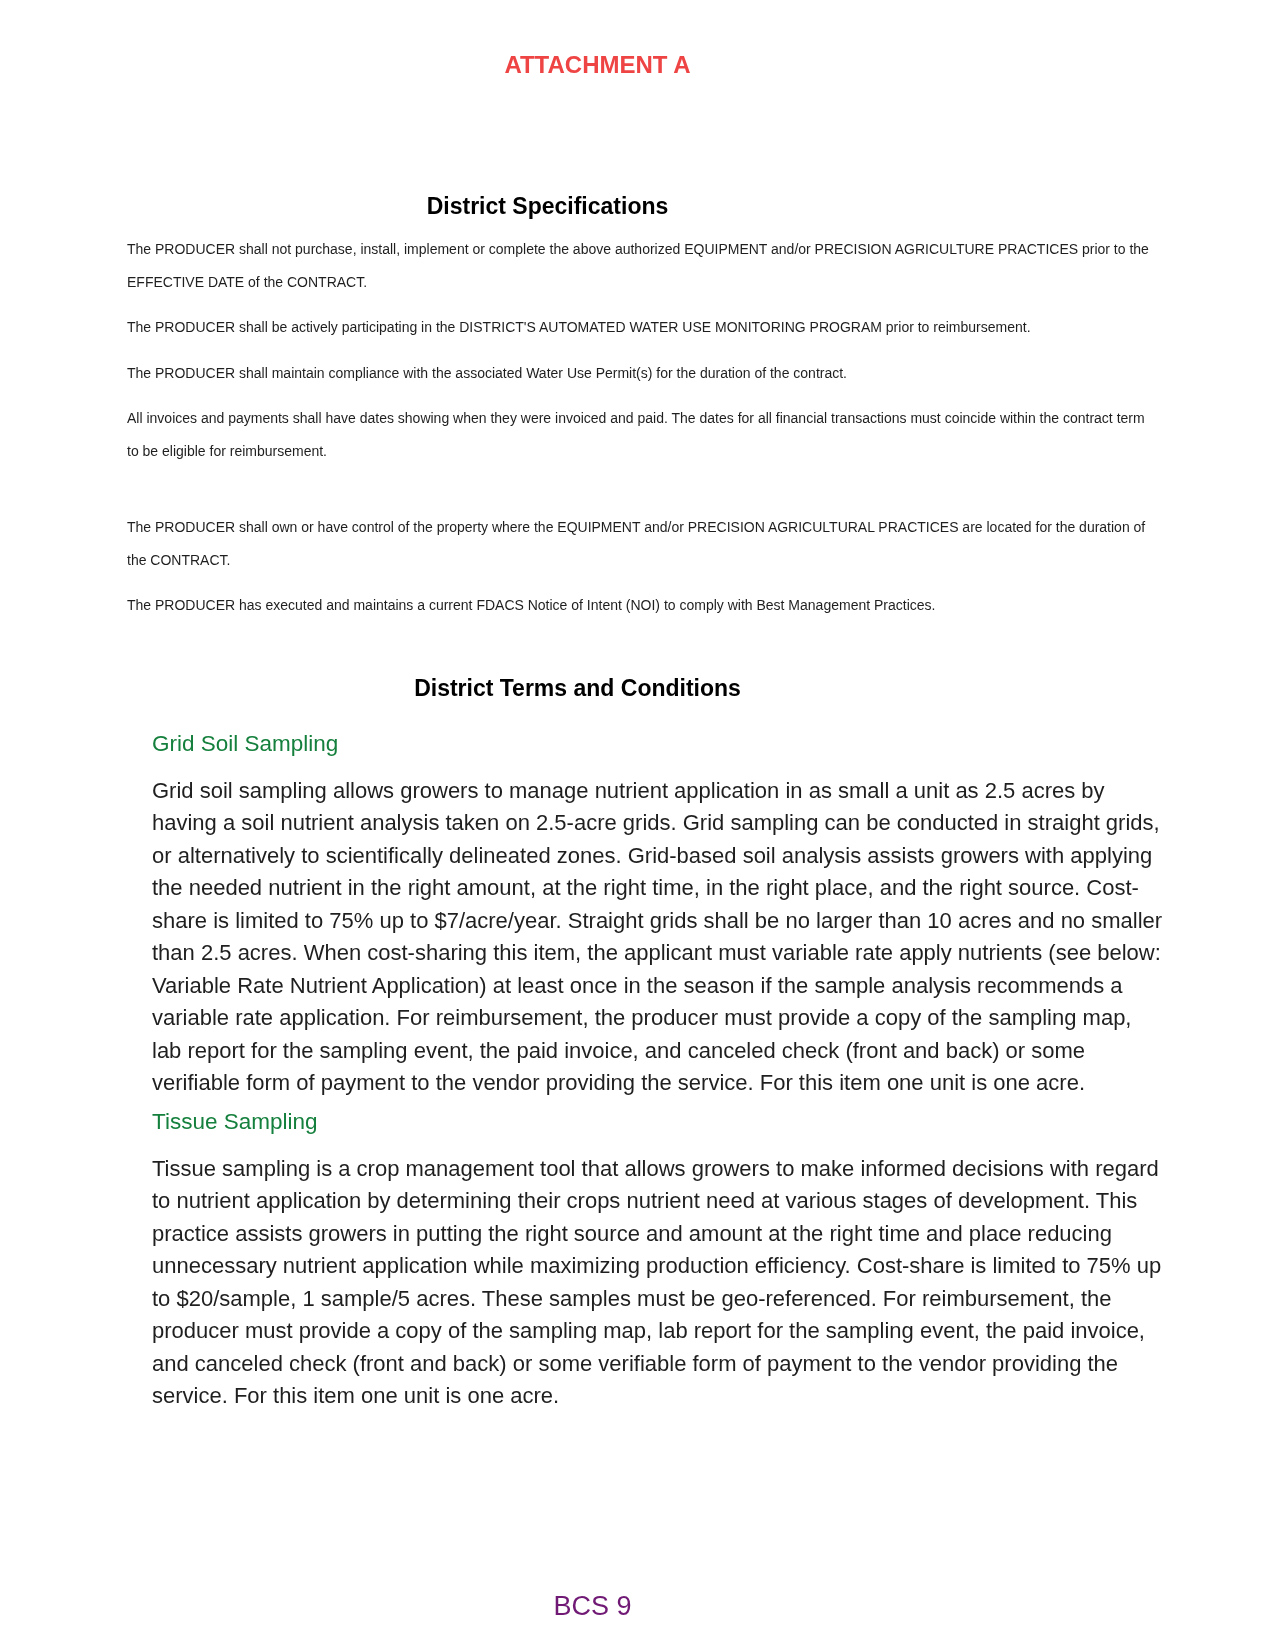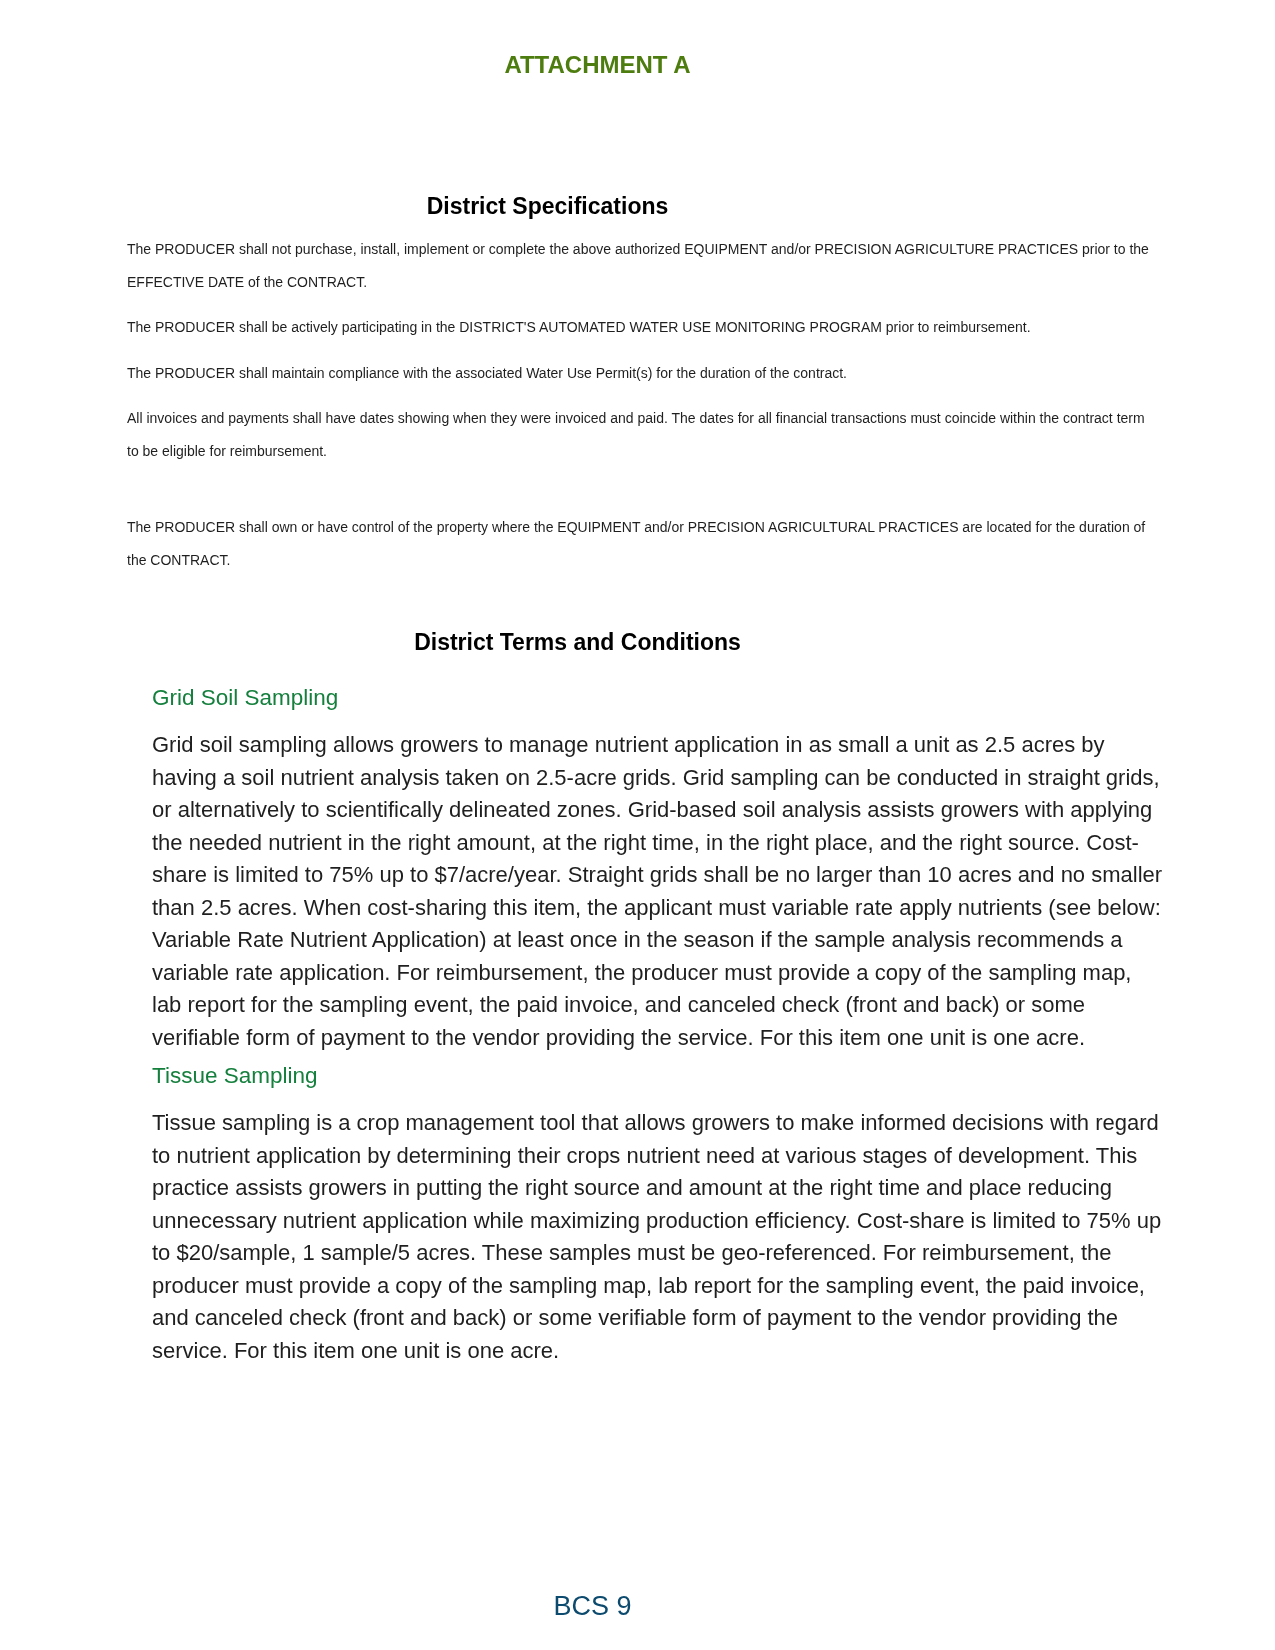--- a/index.html
+++ b/index.html
@@ -15,21 +15,21 @@
     font-family: "Liberation Sans", sans-serif;
     color: #1f1f1f;
     overflow: hidden;
     box-sizing: border-box;
     padding-top: 50px;
   }
   .doc-title {
     text-align: center;
     font-size: 24px;
     font-weight: bold;
-    color: #4d7c0f;
+    color: #ef4444;
     margin: 0 120px 0 40px;
     line-height: 30px;
   }
   .section-heading {
     text-align: center;
     font-size: 23px;
     font-weight: bold;
     color: #000000;
     margin: 0 220px 0 40px;
     line-height: 28px;
@@ -66,38 +66,39 @@
     color: #1f1f1f;
   }
   .page-footer {
     position: absolute;
     left: 0;
     right: 90px;
     bottom: 28px;
     text-align: center;
     font-size: 27px;
     font-weight: normal;
-    color: #0c4a6e;
+    color: #701a75;
   }
 </style>
 </head>
 <body>
 
 <div class="page">
 
   <div class="doc-title">ATTACHMENT A</div>
 
   <div class="section-heading spec-heading">District Specifications</div>
 
   <div class="specs">
     <p>The PRODUCER shall not purchase, install, implement or complete the above authorized EQUIPMENT and/or PRECISION AGRICULTURE PRACTICES prior to the EFFECTIVE DATE of the CONTRACT.</p>
     <p>The PRODUCER shall be actively participating in the DISTRICT'S AUTOMATED WATER USE MONITORING PROGRAM prior to reimbursement.</p>
     <p>The PRODUCER shall maintain compliance with the associated Water Use Permit(s) for the duration of the contract.</p>
     <p>All invoices and payments shall have dates showing when they were invoiced and paid. The dates for all financial transactions must coincide within the contract term to be eligible for reimbursement.</p>
     <p class="extra-space">The PRODUCER shall own or have control of the property where the EQUIPMENT and/or PRECISION AGRICULTURAL PRACTICES are located for the duration of the CONTRACT.</p>
+    <p>The PRODUCER has executed and maintains a current FDACS Notice of Intent (NOI) to comply with Best Management Practices.</p>
   </div>
 
   <div class="section-heading terms-heading">District Terms and Conditions</div>
 
   <div class="terms">
     <div class="term-title">Grid Soil Sampling</div>
     <p class="term-body">Grid soil sampling allows growers to manage nutrient application in as small a unit as 2.5 acres by having a soil nutrient analysis taken on 2.5-acre grids. Grid sampling can be conducted in straight grids, or alternatively to scientifically delineated zones. Grid-based soil analysis assists growers with applying the needed nutrient in the right amount, at the right time, in the right place, and the right source. Cost-share is limited to 75% up to $7/acre/year. Straight grids shall be no larger than 10 acres and no smaller than 2.5 acres. When cost-sharing this item, the applicant must variable rate apply nutrients (see below: Variable Rate Nutrient Application) at least once in the season if the sample analysis recommends a variable rate application. For reimbursement, the producer must provide a copy of the sampling map, lab report for the sampling event, the paid invoice, and canceled check (front and back) or some verifiable form of payment to the vendor providing the service. For this item one unit is one acre.</p>
 
     <div class="term-title second">Tissue Sampling</div>
     <p class="term-body">Tissue sampling is a crop management tool that allows growers to make informed decisions with regard to nutrient application by determining their crops nutrient need at various stages of development. This practice assists growers in putting the right source and amount at the right time and place reducing unnecessary nutrient application while maximizing production efficiency. Cost-share is limited to 75% up to $20/sample, 1 sample/5 acres. These samples must be geo-referenced. For reimbursement, the producer must provide a copy of the sampling map, lab report for the sampling event, the paid invoice, and canceled check (front and back) or some verifiable form of payment to the vendor providing the service. For this item one unit is one acre.</p>

